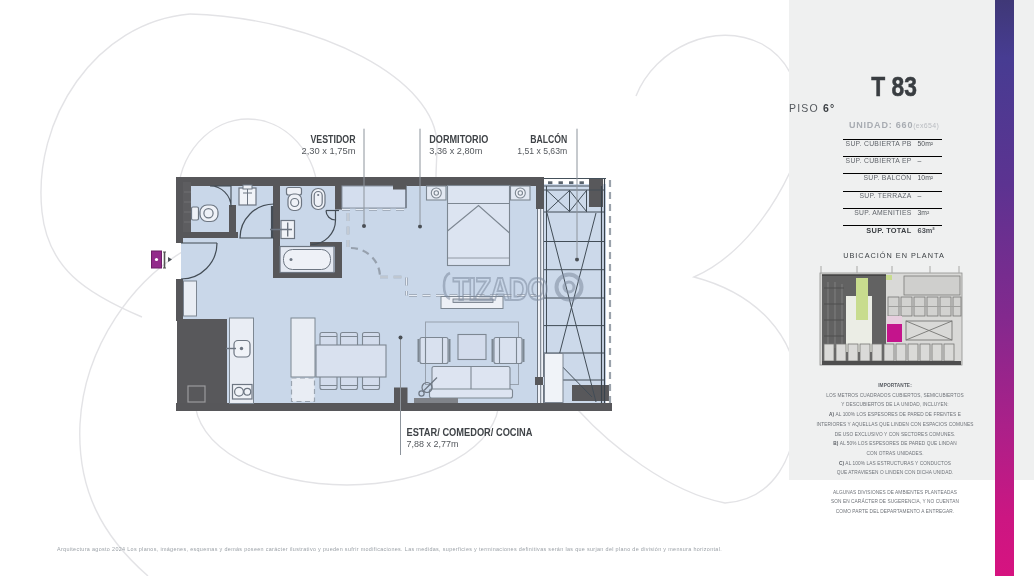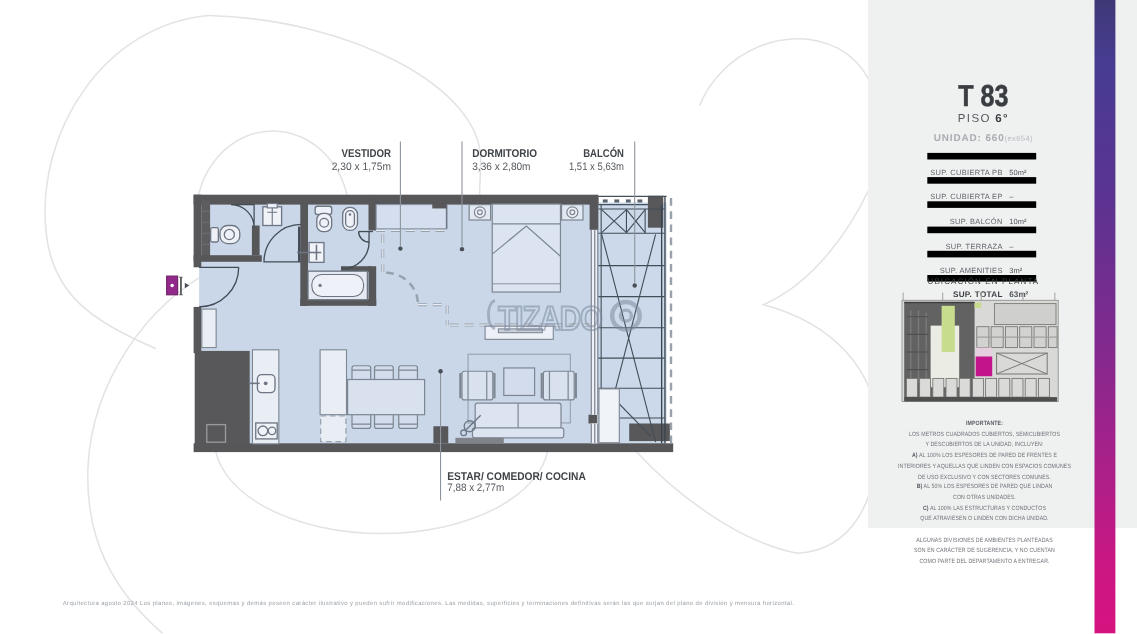--- a/index.html
+++ b/index.html
@@ -2,26 +2,26 @@
 <html><head>
 <meta charset="utf-8">
 <style>
   html,body{margin:0;padding:0;width:1034px;height:576px;overflow:hidden}
   body{position:relative;font-family:"Liberation Sans",sans-serif;background:#ffffff}
   .abs{position:absolute}
   .panel{position:absolute;left:789px;top:0;width:245px;height:480px;background:#eff0f0}
   .strip{position:absolute;left:995px;top:0;width:19px;height:576px;
     background:linear-gradient(180deg,#3f3877 0%,#473c92 10%,#5c3391 32%,#83298e 55%,#ab2089 74%,#cc1682 90%,#d61380 100%)}
   .t83{position:absolute;left:0;top:71px;width:210px;text-align:center;font-size:27.5px;font-weight:bold;color:#393d41;letter-spacing:0px;transform:scaleX(.83);-webkit-text-stroke:.5px #393d41}
-  .piso{position:absolute;left:0;top:102px;width:210px;text-align:center;font-size:10.5px;color:#54585d;letter-spacing:1.2px}
+  .piso{position:absolute;left:0;top:102px;width:210px;text-align:left;font-size:10.5px;color:#54585d;letter-spacing:1.2px}
   .piso b{color:#3b3f43}
   .unidad{position:absolute;left:0;top:120px;width:210px;text-align:center;font-size:9px;font-weight:bold;color:#a8acb2;letter-spacing:0.8px}
   .unidad span{font-size:7px;font-weight:normal;color:#b9bcc1;letter-spacing:.3px}
   .suptable{position:absolute;left:54px;top:139px;width:99px;font-size:6.8px;color:#61656b}
-  .suptable .row{display:flex;border-top:6px solid #000000;height:16.2px;align-items:flex-end}
+  .suptable .row{display:flex;border-top:1px solid #000000;height:16.2px;align-items:flex-start}
   .suptable .lab{width:73px;text-align:right;letter-spacing:.3px}
   .suptable .val{width:26px;text-align:left;padding-left:6px;color:#505459}
   .suptable .tot{font-weight:bold;color:#3a3e42;font-size:7.4px}
   .ubi{position:absolute;left:0;top:251px;width:210px;text-align:center;font-size:7.3px;font-weight:normal;color:#3c4044;letter-spacing:1px}
   .imp{position:absolute;left:0;top:381px;width:212px;text-align:center;font-size:5.6px;line-height:9.7px;color:#6e7278;letter-spacing:.1px;transform:scaleX(.85)}
   .imp b{color:#595d63}
   .footer{position:absolute;left:57px;top:545.5px;width:700px;font-size:5.4px;color:#9ba1a7;letter-spacing:.34px}
 </style>
 </head>
 <body>

